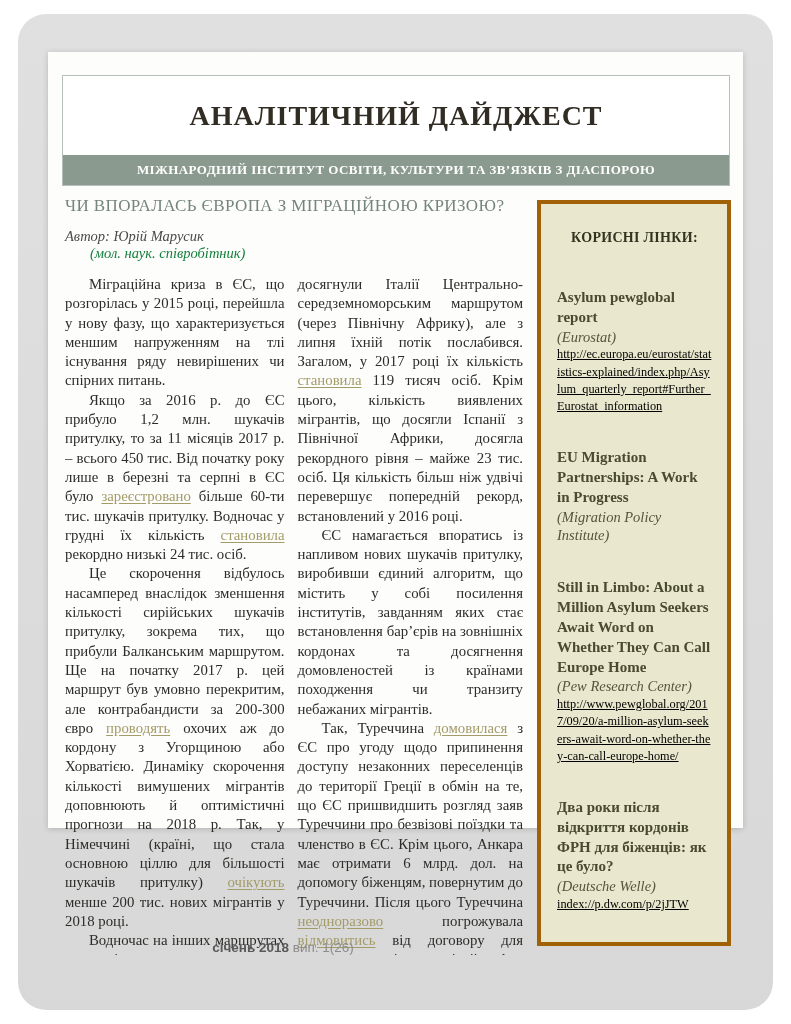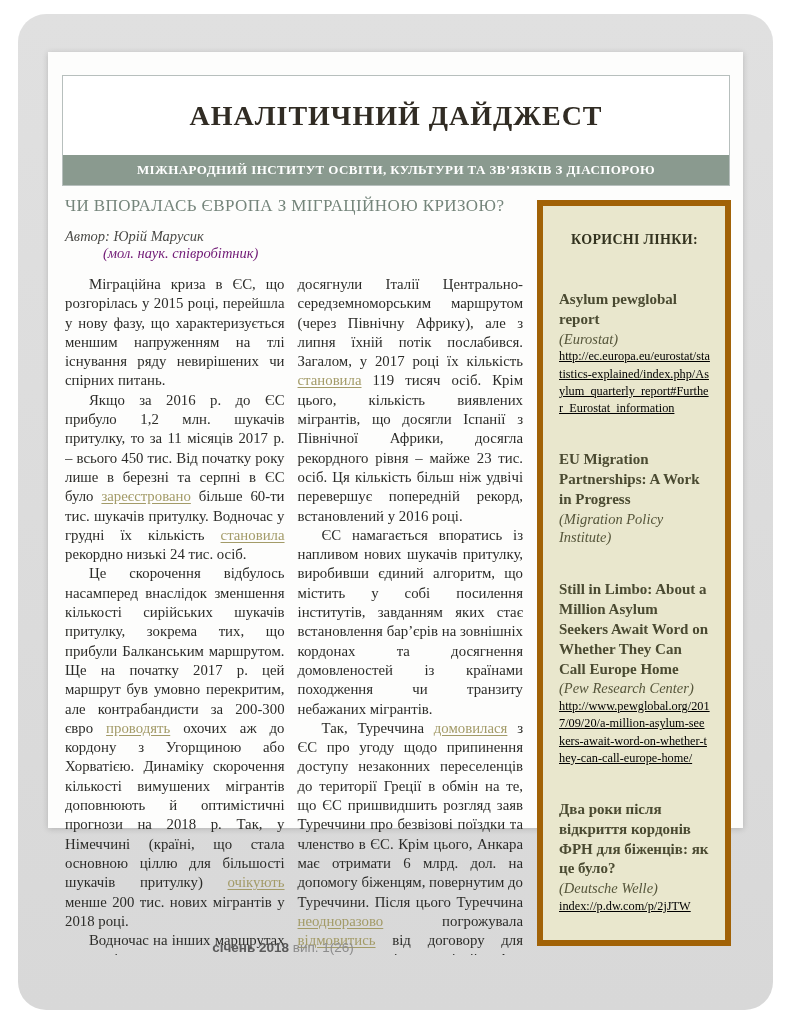--- a/index.html
+++ b/index.html
@@ -15,35 +15,35 @@
     border: 1px solid #b7bfbd; }
   .masthead-title-area { height: 79px; display: flex; align-items: center; justify-content: center; background: #ffffff; }
   .masthead-title { font-size: 28px; font-weight: bold; color: #312c24; letter-spacing: 1px; }
   .band { height: 30px; background: #8a9a8f; display: flex; align-items: center; justify-content: center; }
   .band-text { color: #ffffff; font-weight: bold; font-size: 13px; letter-spacing: 0.4px; }
 
   
   .article-head { position: absolute; left: 17px; top: 144px; width: 470px; }
   .article-title { font-size: 17px; font-weight: normal; color: #75857b; letter-spacing: 0.4px; white-space: nowrap; }
   .author { font-style: italic; font-size: 14.5px; color: #4a4a46; margin-top: 12px; }
-  .author-role { font-style: italic; font-size: 14.5px; color: #701a75; margin-left: 38px; }
+  .author-role { font-style: italic; font-size: 14.5px; color: #15803d; margin-left: 25px; }
 
   
   .columns { position: absolute; left: 17px; top: 223px; width: 458px; height: 680px;
     display: flex; gap: 13px; overflow: hidden; }
   .col { text-align: justify; font-size: 14.8px; line-height: 19.3px; color: #2c2c29; }
   .col-left { width: 222px; }
   .col-middle { width: 228px; }
   .para { margin: 0; }
   .para.indent { text-indent: 24px; }
   .ilink { color: #a39b68; text-decoration: underline; text-underline-offset: 2px; cursor: pointer; }
 
   
   .sidebar { position: absolute; left: 489px; top: 148px; width: 194px; height: 746px;
-    background: #e9e7cd; border: 6px solid #a16207; padding: 26px 15px 20px 16px; }
+    background: #e9e7cd; border: 4px solid #a16207; padding: 26px 15px 20px 16px; }
   .sidebar-title { text-align: center; font-size: 14px; font-weight: bold; color: #33331f;
     letter-spacing: 0.3px; margin-bottom: 42px; }
   .link-item { margin-bottom: 33px; color: #4a4a31; }
   .link-title { font-size: 15px; font-weight: bold; line-height: 1.32; }
   .link-source { font-style: italic; font-size: 14.5px; line-height: 1.3; color: #55553a; }
   .link-url { display: block; font-size: 12.3px; line-height: 1.4; color: #000000;
     word-break: break-all; cursor: pointer; }
 
   
   .page-footer { position: absolute; left: 6px; top: 888px; width: 458px; text-align: center;

